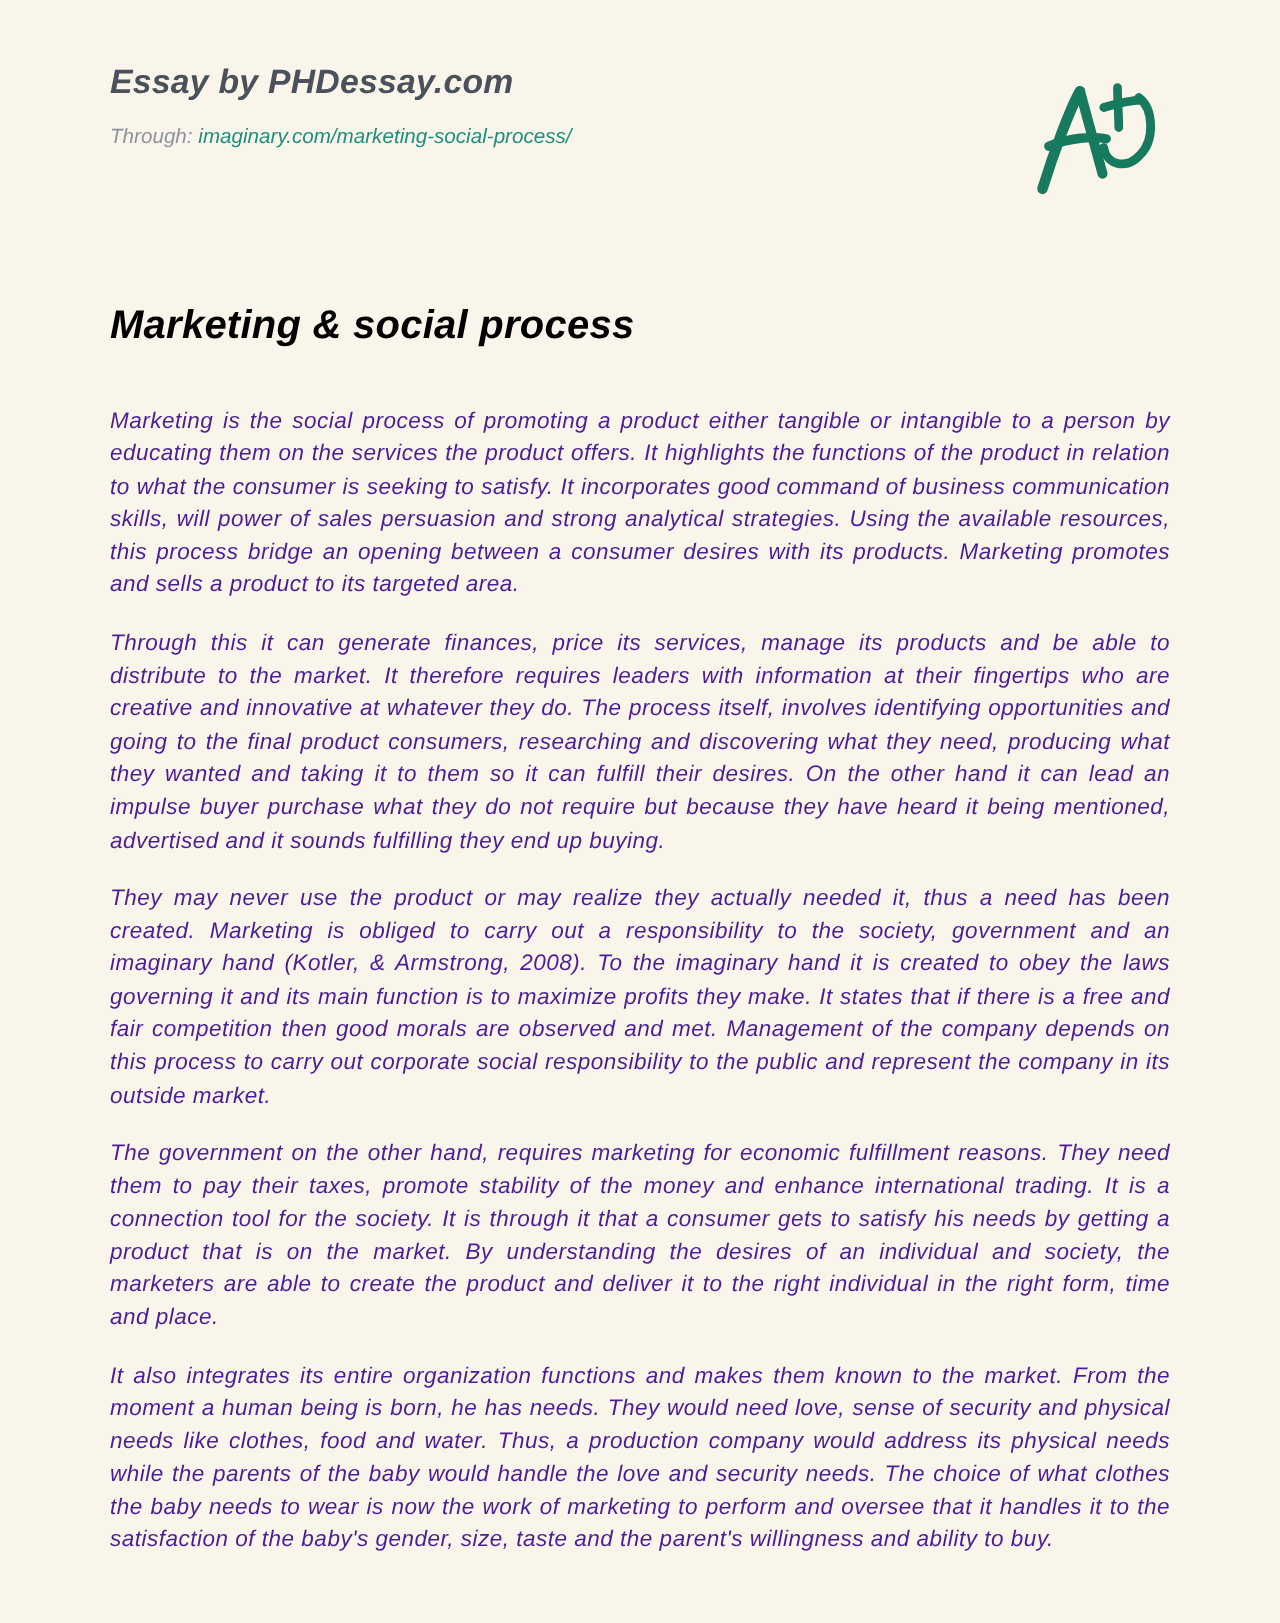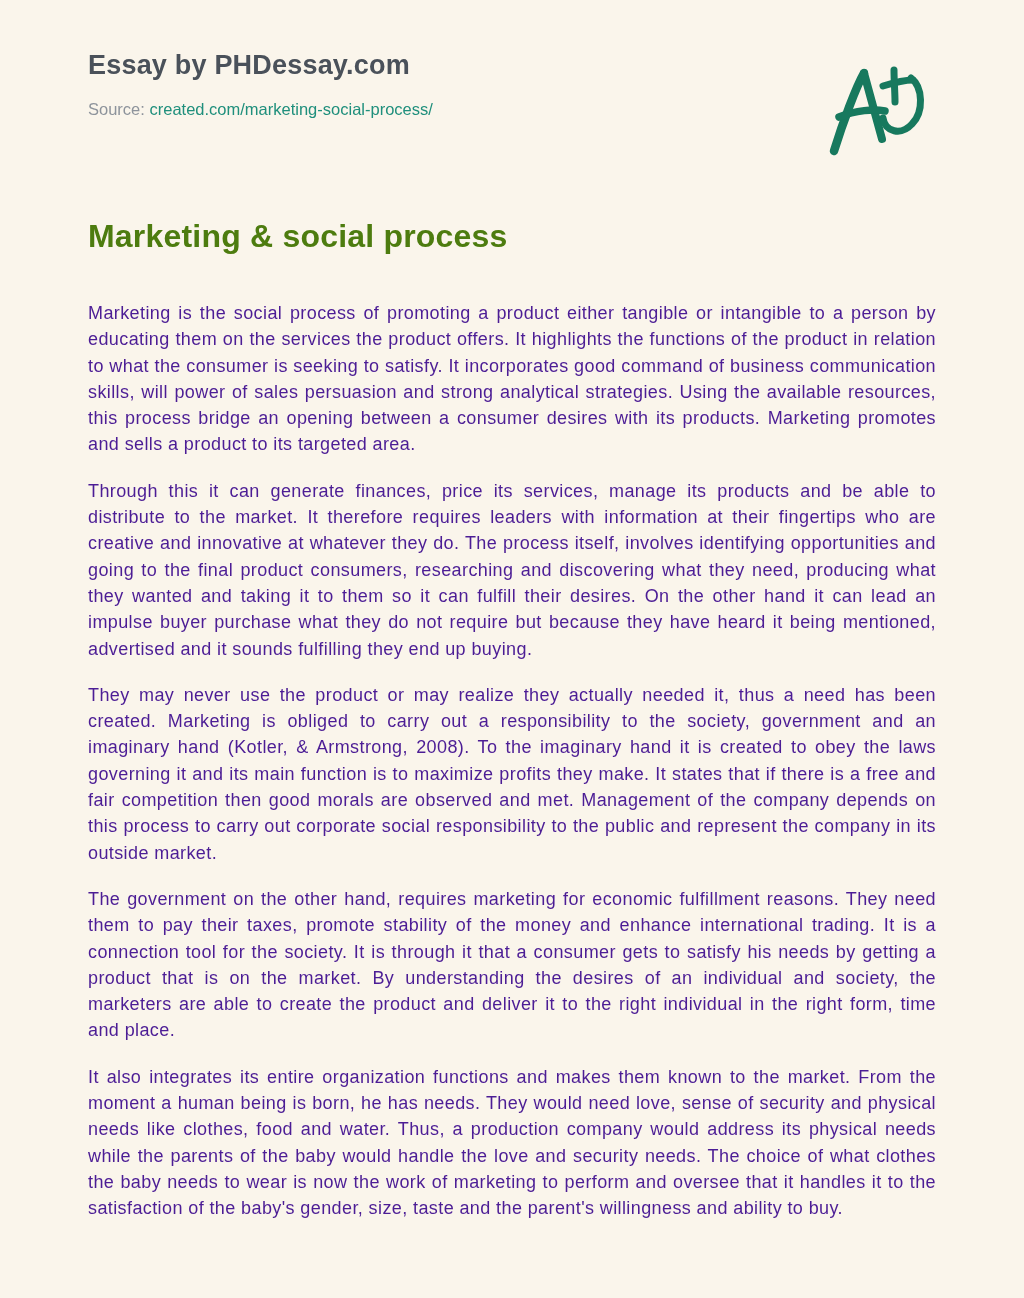--- a/index.html
+++ b/index.html
@@ -12,20 +12,21 @@
     background: #FAF5EB;
     overflow: hidden;
     font-family: "Liberation Sans", sans-serif;
   }
   .page {
     position: relative;
     width: 1024px;
     height: 1298px;
     background: #FAF5EB;
     overflow: hidden;
+    font-style: italic;
   }
   
   .clip {
     position: absolute;
     top: 0; left: 0; right: 0;
     height: 1254px;
     overflow: hidden;
     padding: 0 88px;
     box-sizing: border-box;
   }
@@ -53,25 +54,25 @@
   .source-link {
     color: #1F8F7C;
     text-decoration: none;
     cursor: pointer;
   }
   .logo {
     flex: 0 0 auto;
     margin: 6px 10px 0 0;
   }
   .essay-title {
-    margin: 50px 0 0 0;
+    margin: 72px 0 0 0;
     font-size: 32px;
     line-height: 36px;
     font-weight: 700;
-    color: #4d7c0f;
+    color: #000000;
     letter-spacing: 0.2px;
   }
   .essay-body {
     margin-top: 46px;
   }
   .essay-body p {
     margin: 0 0 20px 0;
     font-size: 18px;
     line-height: 26.3px;
     color: #4c1d95;
@@ -82,22 +83,22 @@
 </head>
 <body>
 
 <div class="page">
   <div class="clip">
 
     <div class="header-row">
       <div>
         <h1 class="doc-title">Essay by PHDessay.com</h1>
         <div class="source-line">
-          <span class="src-label">Source:</span>
-          <a class="source-link">created.com/marketing-social-process/</a>
+          <span class="src-label">Through:</span>
+          <a class="source-link">imaginary.com/marketing-social-process/</a>
         </div>
       </div>
 
       <div class="logo">
         <svg width="100" height="108" viewBox="0 0 100 98" fill="none" xmlns="http://www.w3.org/2000/svg">
           <g stroke="#17795E" stroke-linecap="round" fill="none">
             <path d="M8 90 C17 61 30 26 38 12" stroke-width="8.5"></path>
             <path d="M38 12 C44 34 51 60 56 78" stroke-width="8"></path>
             <path d="M13 56 C30 49 48 48 59 50" stroke-width="7.5"></path>
             <path d="M57 25 C70 21 81 19 87 19" stroke-width="7"></path>

